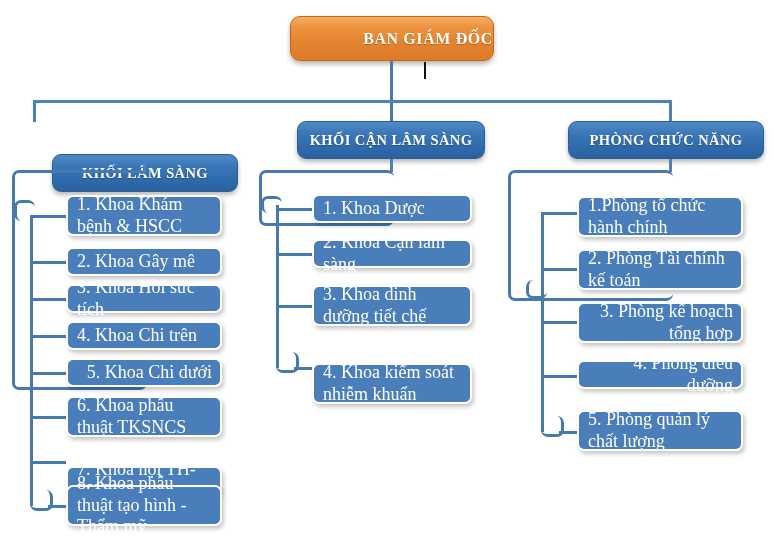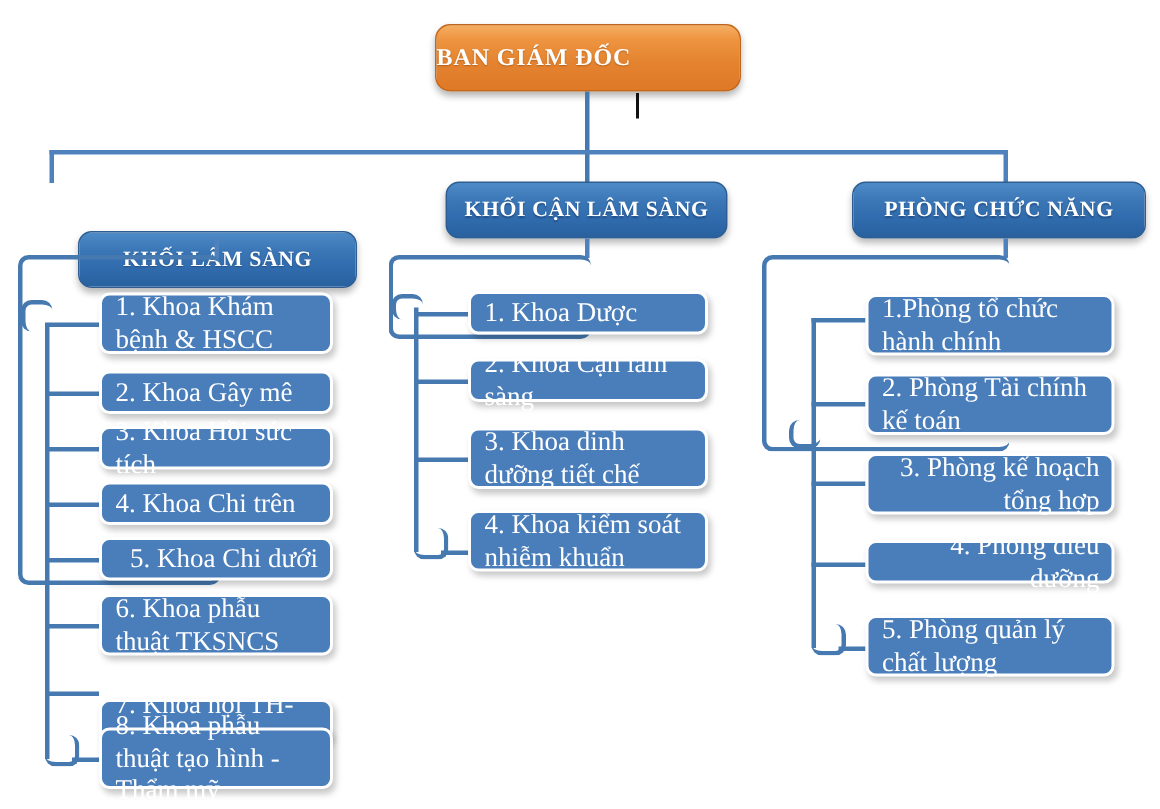--- a/index.html
+++ b/index.html
@@ -34,21 +34,21 @@
     border-radius: 7px;
     background: transparent;
   }
 
   
   .node-root {
     position: absolute;
     box-sizing: border-box;
     display: flex;
     align-items: center;
-    justify-content: flex-start;
+    justify-content: flex-end;
     text-align: center;
     border-radius: 10px;
     border: 1px solid #C1661B;
     background: linear-gradient(to bottom, #F5AE62 0%, #EE9440 22%, #E3822F 60%, #DF7A27 100%);
     color: #ffffff;
     font-weight: bold;
     font-size: 16px;
     letter-spacing: 0.6px;
     box-shadow: 0 3px 5px rgba(0,0,0,0.30);
     text-shadow: 0 1px 1px rgba(120,60,0,0.45);
@@ -185,21 +185,21 @@
 
   <div class="node-leaf" style="left:312px; top:194px; width:160px; height:29px;">
     <span>1. Khoa Dược</span>
   </div>
   <div class="node-leaf" style="left:312px; top:239px; width:160px; height:29px;">
     <span>2. Khoa Cận lâm sàng</span>
   </div>
   <div class="node-leaf" style="left:312px; top:285px; width:160px; height:41px;">
     <span>3. Khoa dinh dưỡng tiết chế</span>
   </div>
-  <div class="node-leaf" style="left:312px; top:340px; width:160px; height:41px;">
+  <div class="node-leaf" style="left:312px; top:363px; width:160px; height:41px;">
     <span>4. Khoa kiểm soát nhiễm khuẩn</span>
   </div>
 
   <div class="conn v thin" style="left:669px; top:159px; height:13px;"></div>
   <div class="elbow" style="left:508px; top:170px; width:162px; height:125px; border-right:none;"></div>
 
   <div class="conn v" style="left:541px; top:212px; height:220px;"></div>
   <div class="elbow" style="left:526px; top:280px; width:18px; height:16px; border-right:none; border-top:none;"></div>
   <div class="elbow" style="left:541px; top:416px; width:20px; height:18px; border-left:none; border-top:none;"></div>
 

